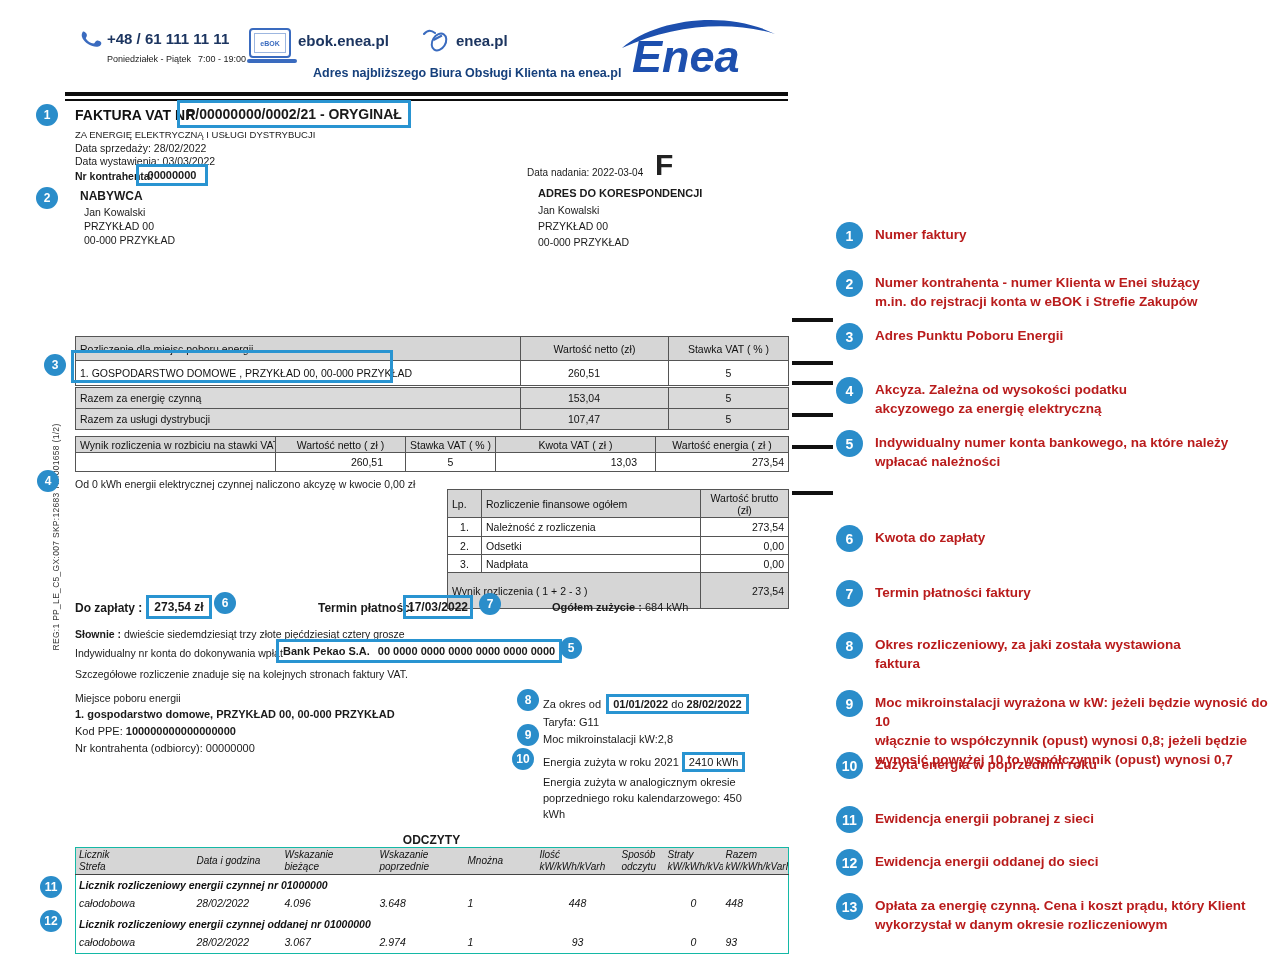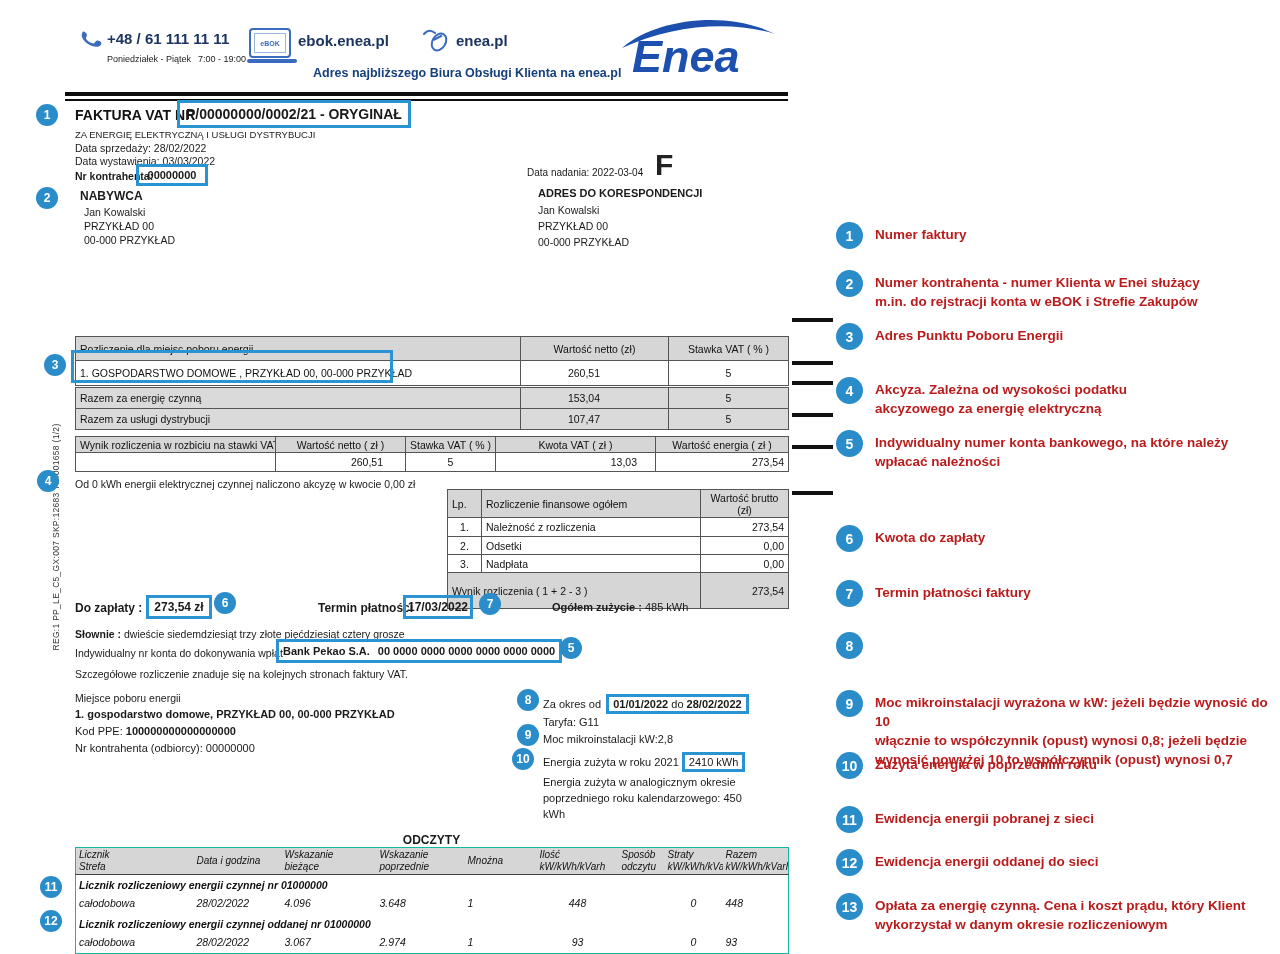--- a/index.html
+++ b/index.html
@@ -232,21 +232,21 @@
   <div class="abs dash" style="left:792px;top:491px;"></div>
 
   <div class="abs t-md bold" style="left:75px;top:601px;font-size:12px;">Do zapłaty :</div>
   <div class="abs bluebox boxtext" style="left:146px;top:595px;width:60px;height:18px;font-size:12px;">273,54 zł</div>
   <div class="abs dbadge" style="left:214px;top:592px;">6</div>
   <div class="abs t-md bold" style="left:318px;top:601px;font-size:12px;">Termin płatności</div>
   <div class="abs bluebox boxtext" style="left:403px;top:595px;width:64px;height:18px;font-size:12px;">17/03/2022</div>
   <div class="abs dbadge" style="left:479px;top:593px;">7</div>
   <div class="abs t-md" style="left:552px;top:601px;">
     <span class="bold">Ogółem zużycie :</span>
-    <span>485 kWh</span>
+    <span>684 kWh</span>
   </div>
 
   <div class="abs t-sm" style="left:75px;top:628px;">
     <span class="bold">Słownie :</span>
     <span>dwieście siedemdziesiąt trzy złote pięćdziesiąt cztery grosze</span>
   </div>
 
   <div class="abs t-sm" style="left:75px;top:647px;">Indywidualny nr konta do dokonywania wpłat</div>
   <div class="abs bluebox" style="left:276px;top:639px;width:276px;height:18px;display:flex;align-items:center;padding-left:4px;">
     <span class="t-md bold">Bank Pekao S.A.</span>
@@ -394,20 +394,22 @@
   <div class="callout" style="top:525px;">
     <div class="cbadge">6</div>
     <div class="ctext">Kwota do zapłaty</div>
   </div>
   <div class="callout" style="top:580px;">
     <div class="cbadge">7</div>
     <div class="ctext">Termin płatności faktury</div>
   </div>
   <div class="callout" style="top:632px;">
     <div class="cbadge">8</div>
+    <div class="ctext">Okres rozliczeniowy, za jaki została wystawiona
+faktura</div>
   </div>
   <div class="callout" style="top:690px;">
     <div class="cbadge">9</div>
     <div class="ctext">Moc mikroinstalacji wyrażona w kW: jeżeli będzie wynosić do 10
 włącznie to współczynnik (opust) wynosi 0,8; jeżeli będzie
 wynosić powyżej 10 to współczynnik (opust) wynosi 0,7</div>
   </div>
   <div class="callout" style="top:752px;">
     <div class="cbadge">10</div>
     <div class="ctext">Zużyta energia w poprzednim roku</div>

